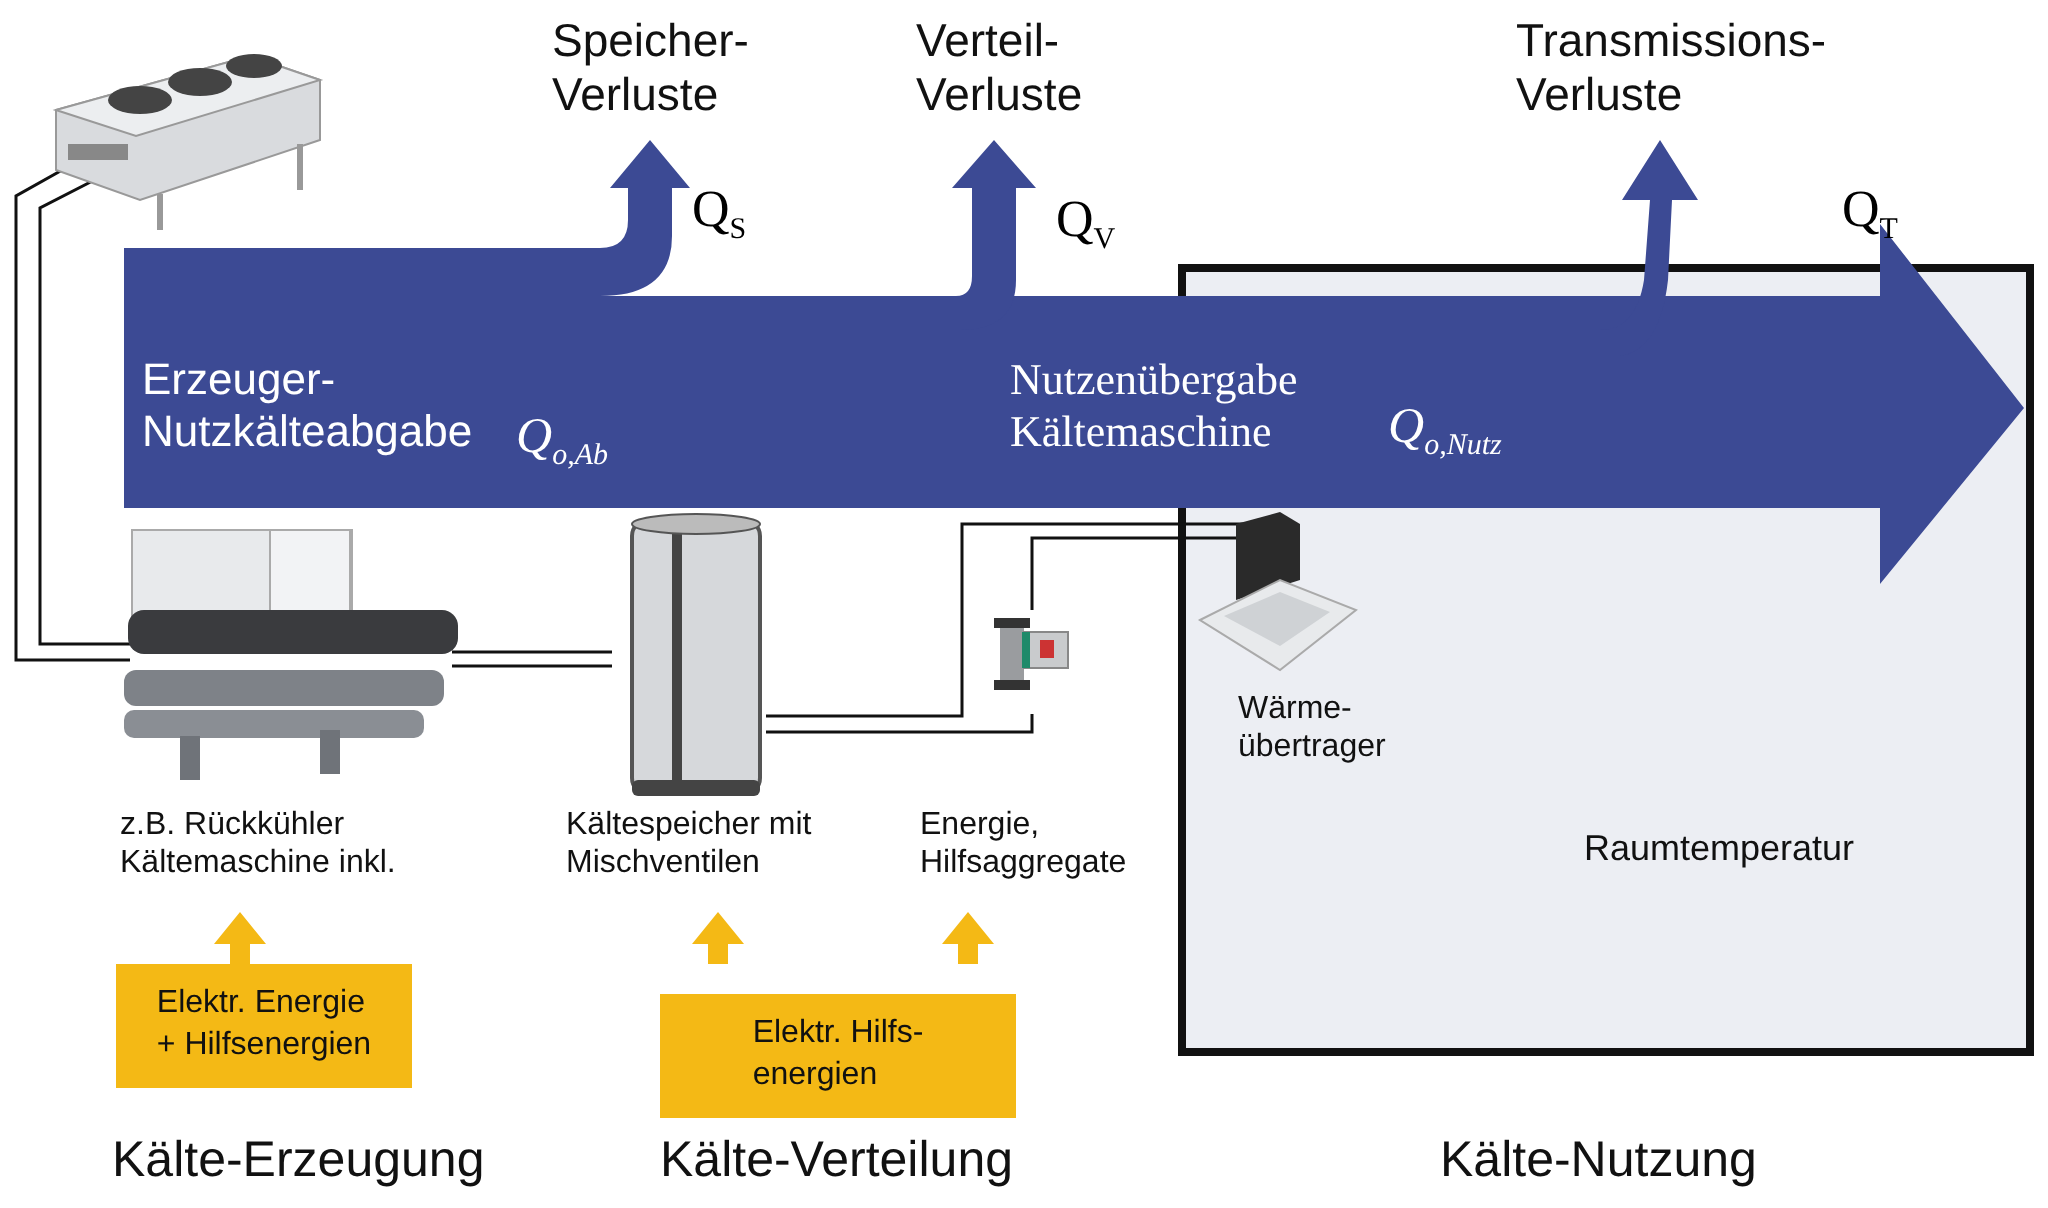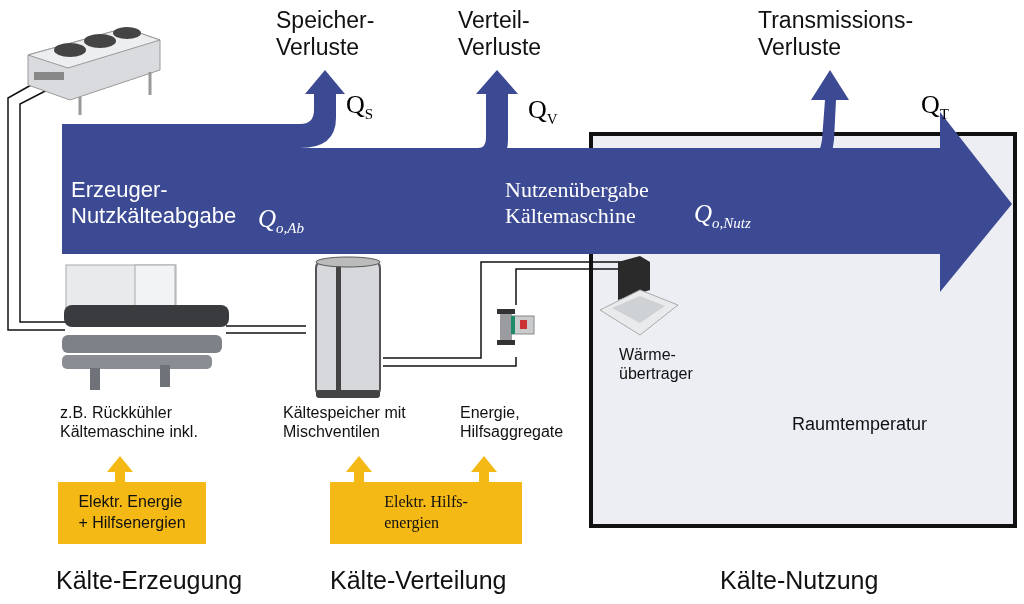--- a/index.html
+++ b/index.html
@@ -155,21 +155,21 @@
 <div class="lbl" style="left:792px; top:414px;">
   <div class="room-sub">Raumtemperatur</div>
 </div>
 
 <div class="energy" style="left:58px; top:482px; width:148px; height:62px;">
   <div>
     <div>Elektr. Energie</div>
     <div>+ Hilfsenergien</div>
   </div>
 </div>
-<div class="energy" style="left:330px; top:482px; width:192px; height:62px;font-family:Liberation Serif, serif;">
+<div class="energy" style="left:330px; top:497px; width:178px; height:62px;">
   <div>
     <div>Elektr. Hilfs-</div>
     <div>energien</div>
   </div>
 </div>
 
 <div class="lbl section" style="left:56px; top:566px;">Kälte-Erzeugung</div>
 <div class="lbl section" style="left:330px; top:566px;">Kälte-Verteilung</div>
 <div class="lbl section" style="left:720px; top:566px;">Kälte-Nutzung</div>
 

